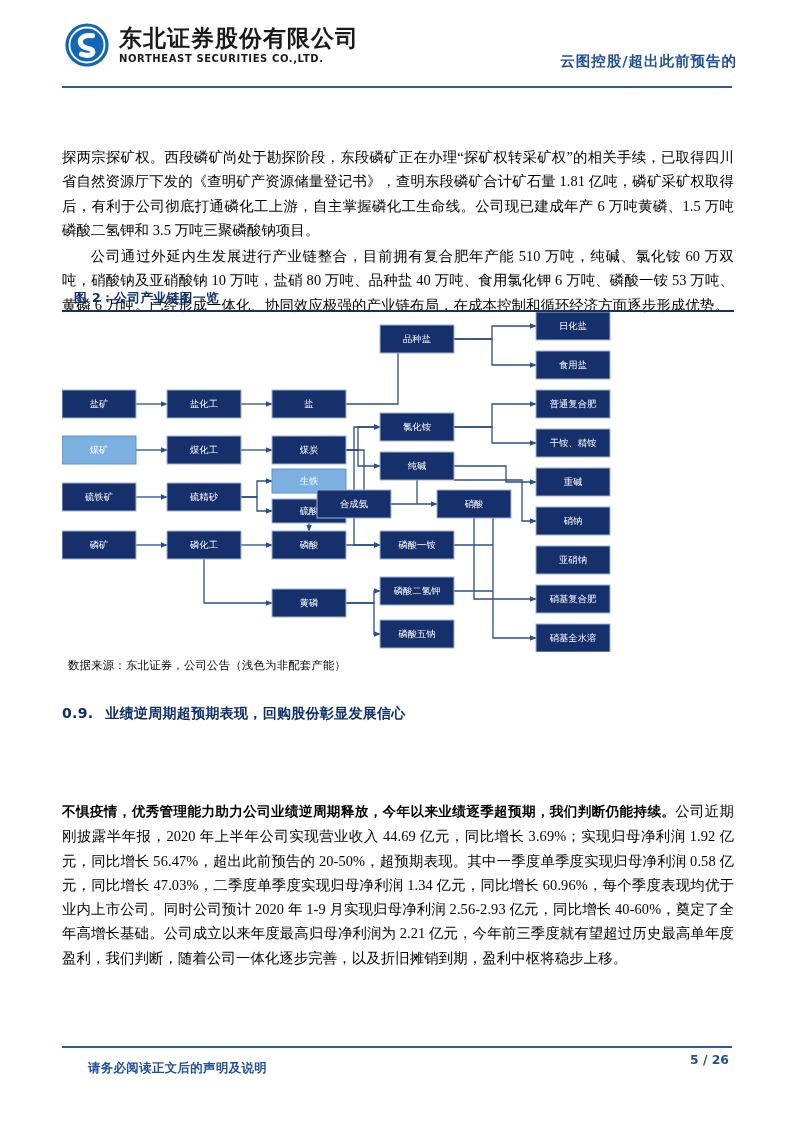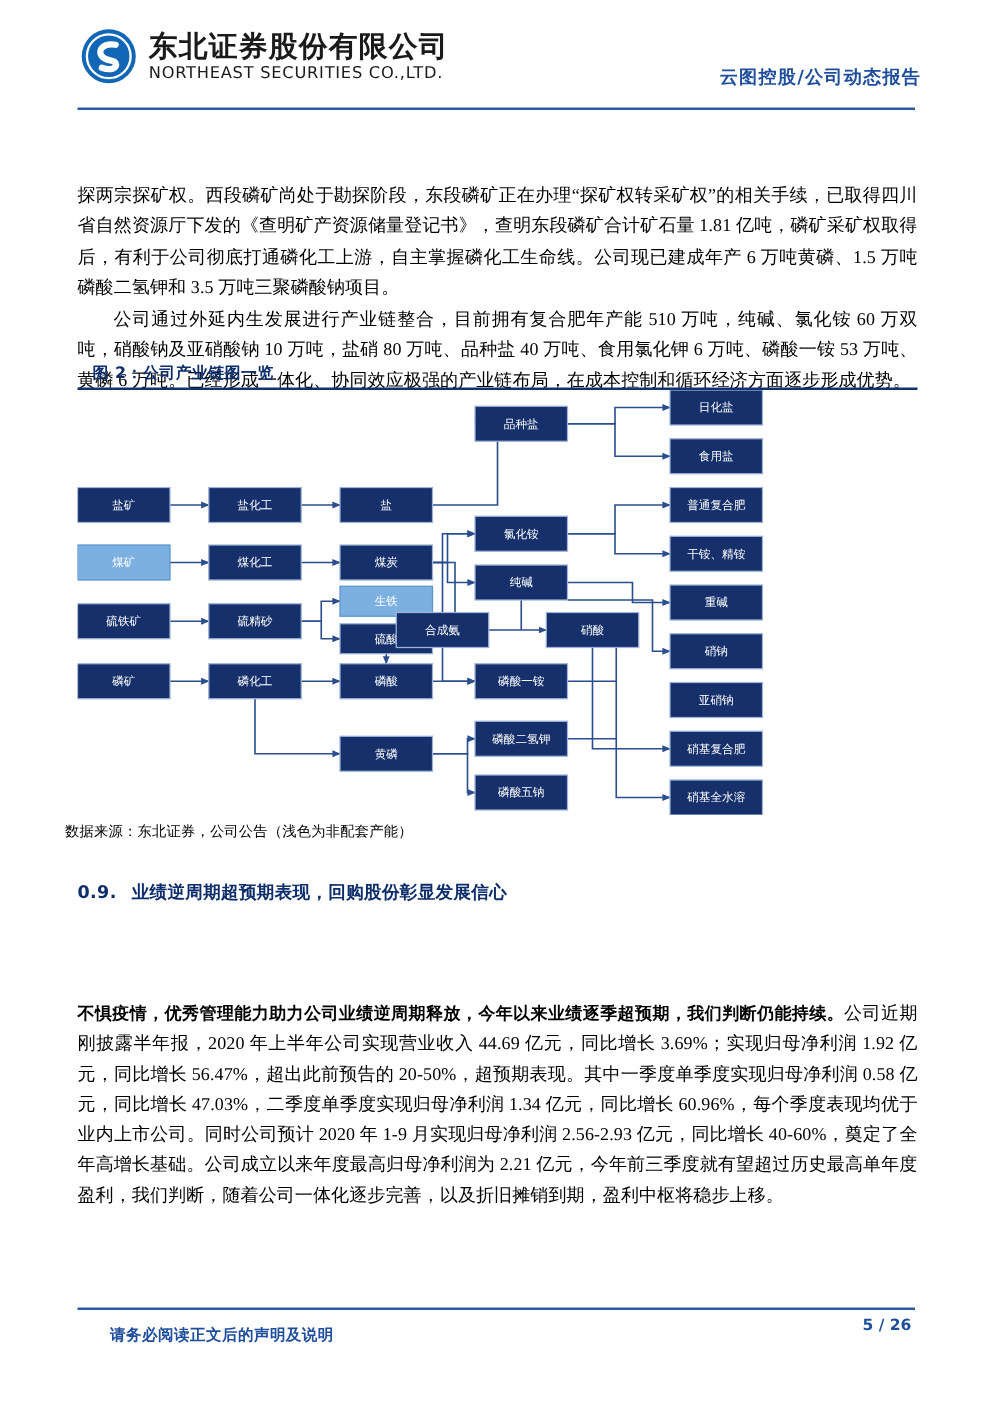--- a/index.html
+++ b/index.html
@@ -44,22 +44,22 @@
   #logo-cn {
     font-family: "DejaVu Sans", sans-serif;
     font-weight: bold;
     font-size: 23px;
     letter-spacing: 1px;
     line-height: 26px;
     color: #1a1a1a;
   }
   #logo-en {
     font-family: "DejaVu Sans", sans-serif;
-    font-weight: normal;
-    font-size: 13px;
+    font-weight: bold;
+    font-size: 10px;
     letter-spacing: 0.6px;
     line-height: 14px;
     color: #1a1a1a;
     margin-top: 1px;
   }
   #header-right {
     position: absolute;
     right: 56px;
     top: 52px;
     font-family: "DejaVu Sans", sans-serif;
@@ -140,21 +140,21 @@
   .node.light text { fill: #ffffff; }
   .edge {
     stroke: #2b4f8e;
     stroke-width: 1.3px;
     fill: none;
   }
 
   
   #source-note {
     position: absolute;
-    left: 52px;
+    left: 68px;
     top: 658px;
     font-size: 11.4px;
     color: #000;
     letter-spacing: 0.2px;
   }
 
   
   #section-heading {
     position: absolute;
     left: 62px;
@@ -213,21 +213,21 @@
     <svg id="logo-mark" viewBox="0 0 100 100">
       <circle cx="50" cy="50" r="47" fill="#1166b5"></circle>
       <circle cx="50" cy="50" r="38" fill="none" stroke="#ffffff" stroke-width="4"></circle>
       <path d="M62 30 C40 26 30 40 38 50 C46 60 58 55 62 62 C66 70 54 76 38 70" fill="none" stroke="#ffffff" stroke-width="11" stroke-linecap="round"></path>
     </svg>
     <div id="logo-text">
       <div id="logo-cn">东北证券股份有限公司</div>
       <div id="logo-en">NORTHEAST SECURITIES CO.,LTD.</div>
     </div>
   </div>
-  <div id="header-right">云图控股/公司动态报告</div>
+  <div id="header-right">云图控股/超出此前预告的</div>
   <div id="header-rule"></div>
 </div>
 
 <div class="para" id="para1">探两宗探矿权。西段磷矿尚处于勘探阶段，东段磷矿正在办理“探矿权转采矿权”的相关手续，已取得四川省自然资源厅下发的《查明矿产资源储量登记书》，查明东段磷矿合计矿石量 1.81 亿吨，磷矿采矿权取得后，有利于公司彻底打通磷化工上游，自主掌握磷化工生命线。公司现已建成年产 6 万吨黄磷、1.5 万吨磷酸二氢钾和 3.5 万吨三聚磷酸钠项目。</div>
 
 <div class="para indent2" id="para2">公司通过外延内生发展进行产业链整合，目前拥有复合肥年产能 510 万吨，纯碱、氯化铵 60 万双吨，硝酸钠及亚硝酸钠 10 万吨，盐硝 80 万吨、品种盐 40 万吨、食用氯化钾 6 万吨、磷酸一铵 53 万吨、黄磷 6 万吨。已经形成一体化、协同效应极强的产业链布局，在成本控制和循环经济方面逐步形成优势。</div>
 
 <div id="fig-caption-wrap">
   <div id="fig-caption">图 2：公司产业链图一览</div>
   <div id="fig-rule"></div>

